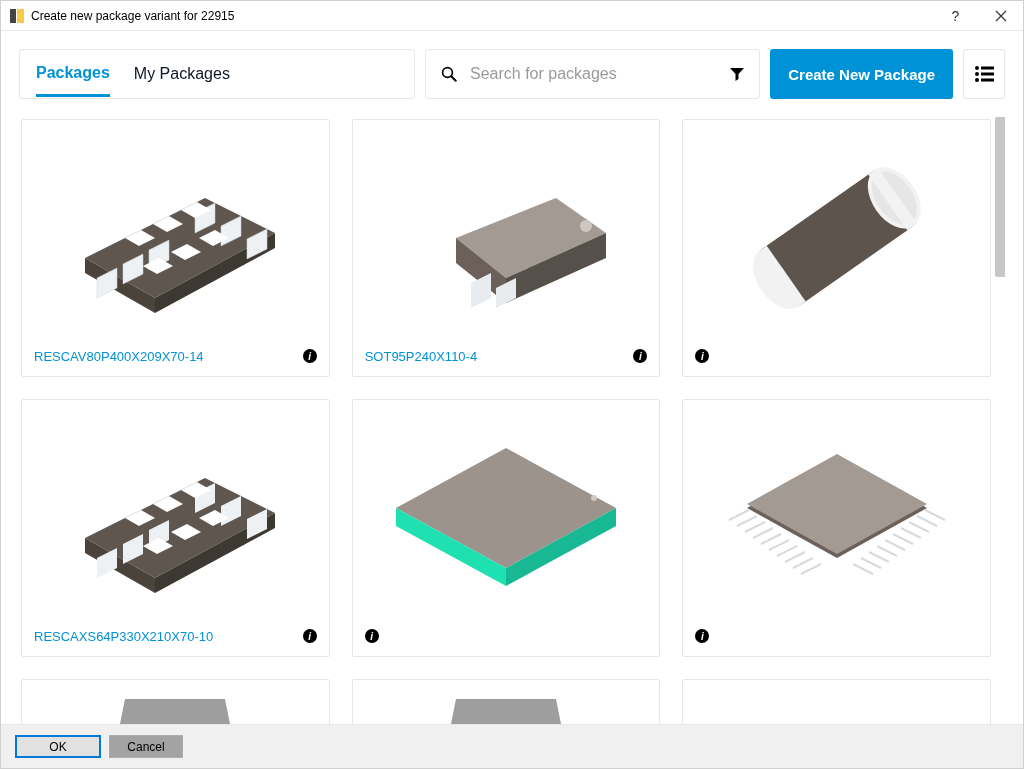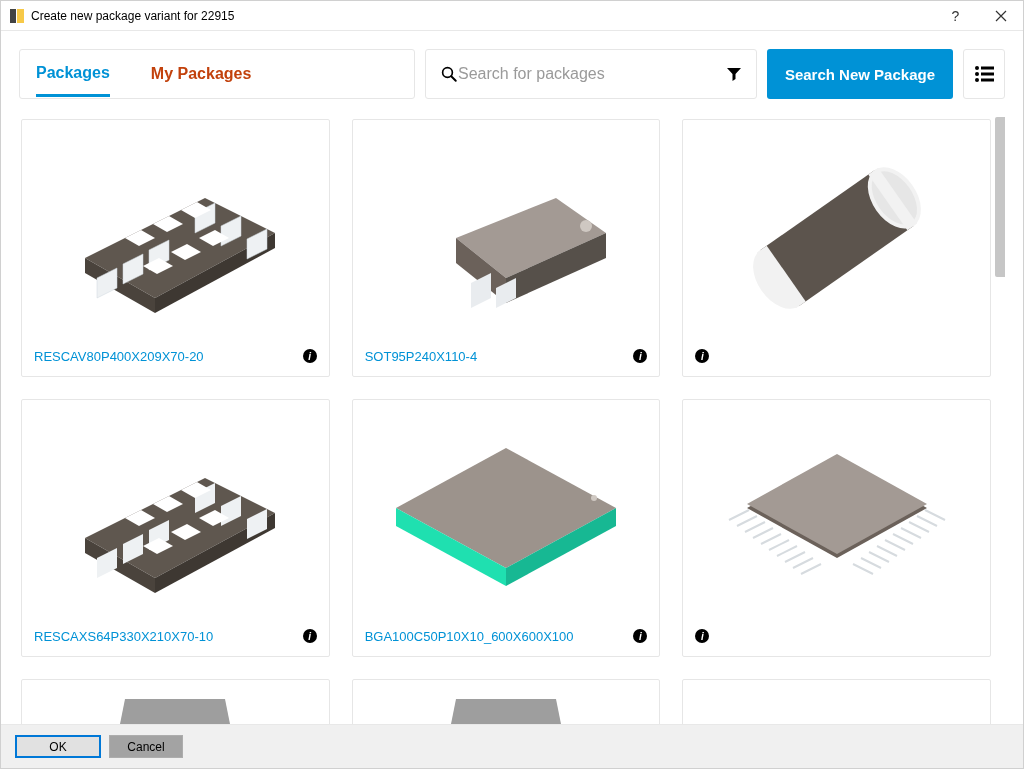--- a/index.html
+++ b/index.html
@@ -6,25 +6,25 @@
   html, body { width: 1024px; height: 769px; font-family: "Segoe UI", Arial, sans-serif; background: #fff; overflow: hidden; }
   .window { width: 1024px; height: 769px; display: flex; flex-direction: column; border: 1px solid #d0d0d0; }
   .titlebar { height: 30px; background: #fff; display: flex; align-items: center; border-bottom: 1px solid #e8e8e8; }
   .titlebar-icon { width: 16px; height: 16px; margin: 0 6px 0 8px; }
   .titlebar-title { flex: 1; font-size: 12px; color: #000; }
   .titlebar-btn { width: 45px; height: 30px; display: flex; align-items: center; justify-content: center; color: #333; font-size: 14px; }
 
   .content { flex: 1; padding: 18px 18px 0 18px; display: flex; flex-direction: column; overflow: hidden; }
 
   .toolbar { display: flex; gap: 10px; align-items: stretch; height: 50px; margin-bottom: 18px; }
-  .tabs { flex: 0 0 396px; border: 1px solid #e6e6e6; border-radius: 3px; display: flex; align-items: center; padding: 0 16px; gap: 41px; text-align: right; }
+  .tabs { flex: 0 0 396px; border: 1px solid #e6e6e6; border-radius: 3px; display: flex; align-items: center; padding: 0 16px; gap: 24px; text-align: right; }
   .tab { font-size: 16px; font-weight: 600; color: #0092d6; padding: 12px 0; cursor:pointer;}
   .tab.active { border-bottom: 3px solid #0092d6; }
-  .tab.my { color: #c2410c; font-weight: 700; }
-  .searchbox { flex: 1; border: 1px solid #e6e6e6; border-radius: 3px; display: flex; align-items: center; padding: 0 14px; }
+  .tab.my { color: #0f172a; font-weight: 400; }
+  .searchbox { flex: 1; border: 1px solid #e6e6e6; border-radius: 3px; display: flex; align-items: center; padding: 0 14px; gap: 12px; }
   .search-icon { width: 18px; height: 18px; color:#333; }
   .search-input { flex: 1; border: none; outline: none; font-size: 16px; color: #333; background: transparent; }
   .search-input::placeholder { color: #9a9a9a; }
   .filter-icon { width: 16px; height: 16px; color:#000; cursor:pointer;}
   .create-btn { flex: 0 0 auto; background: #0092d6; color: #fff; border: none; border-radius: 3px; font-size: 15px; font-weight: 600; padding: 0 18px; cursor:pointer;}
   .list-toggle { flex: 0 0 42px; border: 1px solid #e6e6e6; border-radius: 3px; display: flex; align-items: center; justify-content: center; cursor:pointer;}
 
   .grid-wrap { flex: 1; overflow: hidden; position: relative; }
   .grid-scroll { position:absolute; inset:0; overflow-y: auto; padding-right: 12px; }
   .grid { display: grid; grid-template-columns: repeat(3, 1fr); gap: 22px 22px; padding: 2px 2px 20px 2px; }
@@ -82,21 +82,21 @@
               <line x1="15" y1="15" x2="21" y2="21" stroke="#000" stroke-width="2.6" stroke-linecap="round"></line>
             </svg>
         </span>
         <input class="search-input" placeholder="Search for packages" style="">
         <span>
           <svg class="filter-icon" viewBox="0 0 16 16">
               <path d="M1 2 h14 l-5.5 6 v5 l-3 2 v-7 z" fill="#000"></path>
             </svg>
         </span>
       </div>
-      <button class="create-btn">Search New Package</button>
+      <button class="create-btn">Create New Package</button>
       <div class="list-toggle">
         <svg width="20" height="16" viewBox="0 0 20 16">
           <circle cx="3" cy="2" r="2" fill="#000"></circle>
             <rect x="7" y="0.5" width="13" height="3" fill="#000"></rect>
           <circle cx="3" cy="8" r="2" fill="#000"></circle>
             <rect x="7" y="6.5" width="13" height="3" fill="#000"></rect>
           <circle cx="3" cy="14" r="2" fill="#000"></circle>
             <rect x="7" y="12.5" width="13" height="3" fill="#000"></rect>
         </svg>
       </div>
@@ -129,21 +129,21 @@
                   <polygon points="80,100 96,92 110,100 94,108"></polygon>
                   <polygon points="108,86 124,78 138,86 122,94"></polygon>
                   <polygon points="136,72 152,64 166,72 150,80"></polygon>
                   <polygon points="98,128 114,120 128,128 112,136"></polygon>
                   <polygon points="126,114 142,106 156,114 140,122"></polygon>
                   <polygon points="154,100 170,92 184,100 168,108"></polygon>
                 </g>
               </svg>
             </div>
             <div class="card-footer">
-              <span class="card-name">RESCAV80P400X209X70-20</span>
+              <span class="card-name">RESCAV80P400X209X70-14</span>
               <span class="info-icon">i</span>
             </div>
           </div>
 
           <div class="card">
             <div class="card-img">
               <svg width="260" height="180" viewBox="0 0 260 180">
                 <polygon points="80,100 180,60 230,95 130,140" fill="#a39a94"></polygon>
                 <polygon points="80,100 130,140 130,165 80,125" fill="#6b615a"></polygon>
                 <polygon points="130,140 230,95 230,120 130,165" fill="#56504a"></polygon>
@@ -211,21 +211,20 @@
           <div class="card">
             <div class="card-img">
               <svg width="260" height="180" viewBox="0 0 260 180">
                 <polygon points="130,30 240,90 130,150 20,90" fill="#9c938c"></polygon>
                 <polygon points="20,90 130,150 130,168 20,108" fill="#1fe0b0"></polygon>
                 <polygon points="130,150 240,90 240,108 130,168" fill="#17b893"></polygon>
                 <circle cx="218" cy="80" r="3" fill="#cfc8c2"></circle>
               </svg>
             </div>
             <div class="card-footer">
-              <span class="card-name">BGA100C50P10X10_600X600X100</span>
               <span class="info-icon">i</span>
             </div>
           </div>
 
           <div class="card">
             <div class="card-img">
               <svg width="260" height="180" viewBox="0 0 260 180">
                 <polygon points="130,40 220,90 130,140 40,90" fill="#6b615a"></polygon>
                 <polygon points="130,40 220,90 130,140 40,90" fill="#a39a94" transform="translate(0,-4)"></polygon>
 

